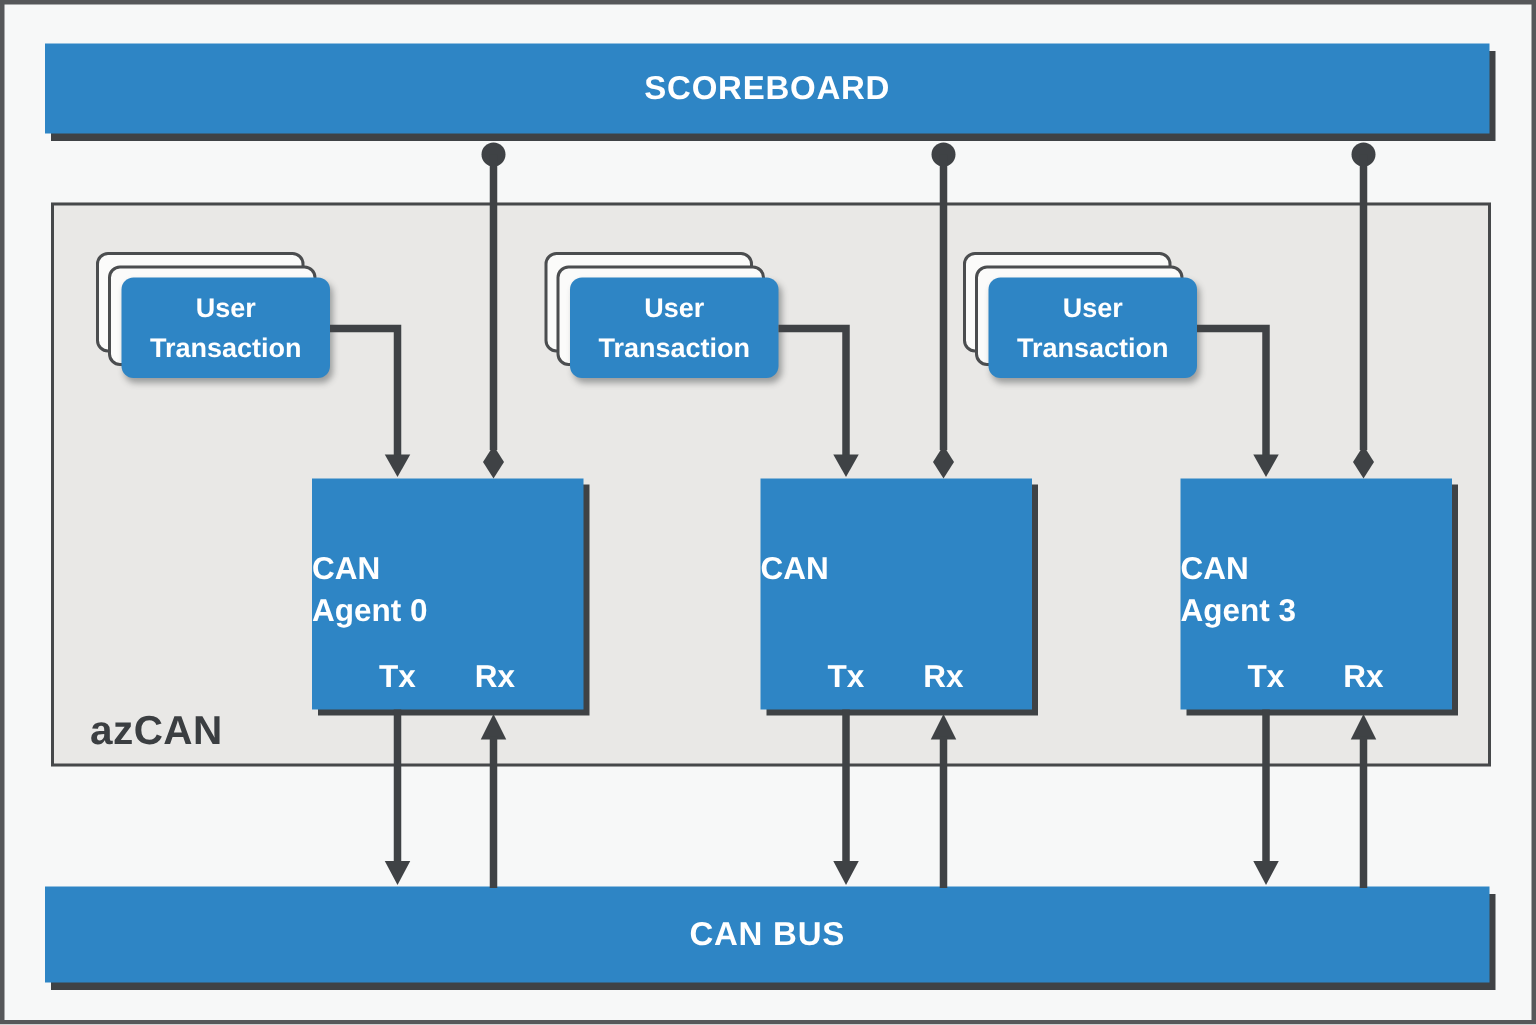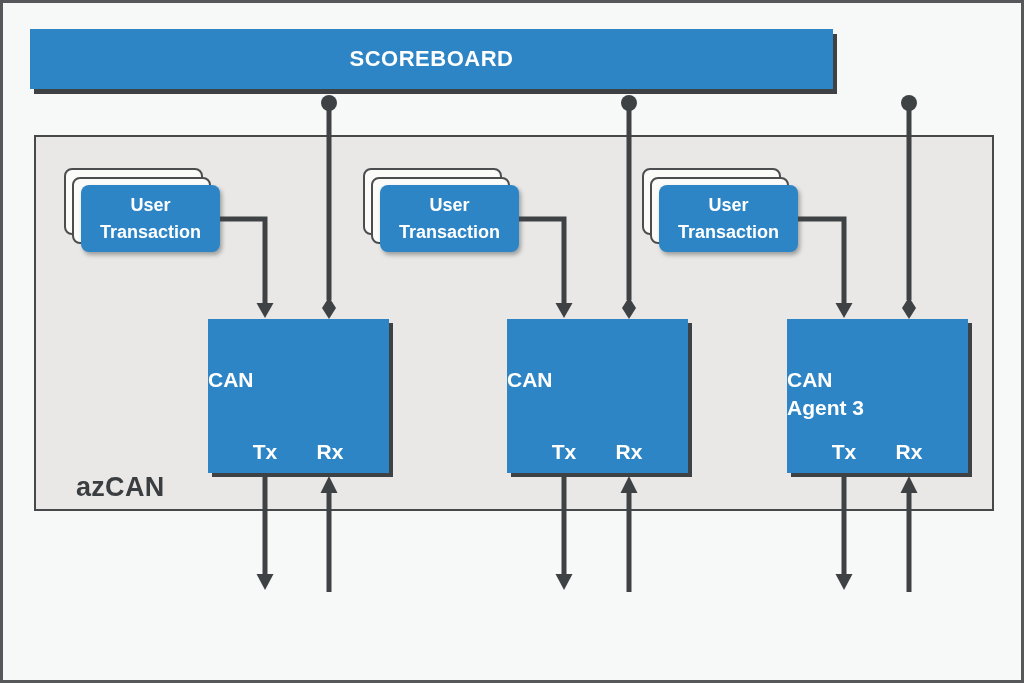--- a/index.html
+++ b/index.html
@@ -9,39 +9,39 @@
     box-sizing:border-box;
     background:#f7f8f8;
     border:3px solid #56585a;
     overflow:hidden;
     font-family:"Liberation Sans",sans-serif;
     font-weight:bold;
   }
   
   .bigbar{
     position:absolute;
-    left:27px;width:803px;
+    left:27px;width:963px;
     background:#2e85c5;
     color:#ffffff;
     display:flex;align-items:center;justify-content:center;
     font-size:22px;letter-spacing:0.5px;
     box-shadow:4px 5px 0 #3f4245;
   }
   .scoreboard{top:26px;height:60px;}
   .canbus{top:588px;height:64px;}
   
   .env{
     position:absolute;
     left:31px;top:132px;width:960px;height:376px;
     box-sizing:border-box;
     background:#e9e8e6;
     border:2px solid #46484a;
   }
   .env-label{
-    position:absolute;left:40px;bottom:6px;
+    position:absolute;left:24px;bottom:6px;
     font-size:27px;color:#3b3e41;letter-spacing:0.3px;
   }
   
   .stack{position:absolute;top:165px;width:157px;height:85px;}
   .tcard{
     position:absolute;width:139px;height:67px;
     box-sizing:border-box;border-radius:8px;
   }
   .tcard.back1{left:0;top:0;background:#fbfbfa;border:2px solid #4b4d4f;}
   .tcard.back2{left:8px;top:9px;background:#fbfbfa;border:2px solid #4b4d4f;}
@@ -107,40 +107,44 @@
     <div class="tcard back2"></div>
     <div class="tcard front">
       <span>User</span>
       <span>Transaction</span>
     </div>
   </div>
 
   <div class="agent" style="left:205px">
     <div class="agent-title">
       <span class="line">CAN</span>
+      <span class="line">Agent 0</span>
     </div>
     <span class="port tx">Tx</span>
     <span class="port rx">Rx</span>
   </div>
   <div class="agent" style="left:504px">
     <div class="agent-title">
       <span class="line">CAN</span>
     </div>
     <span class="port tx">Tx</span>
     <span class="port rx">Rx</span>
   </div>
   <div class="agent" style="left:784px">
     <div class="agent-title">
       <span class="line">CAN</span>
       <span class="line">Agent 3</span>
     </div>
     <span class="port tx">Tx</span>
     <span class="port rx">Rx</span>
   </div>
 
+  <div class="bigbar canbus">
+    <span>CAN BUS</span>
+  </div>
 
   <svg class="overlay" width="1024" height="683" viewBox="0 0 1024 683">
 
     <g>
       <circle cx="326" cy="100" r="8"></circle>
       <line x1="326" y1="100" x2="326" y2="297"></line>
       <polygon points="326,294 333,305 326,316 319,305"></polygon>
       <polyline points="217,216 262,216 262,301"></polyline>
       <polygon points="253.5,300 270.5,300 262,315"></polygon>
       <line x1="262" y1="470" x2="262" y2="573"></line>

